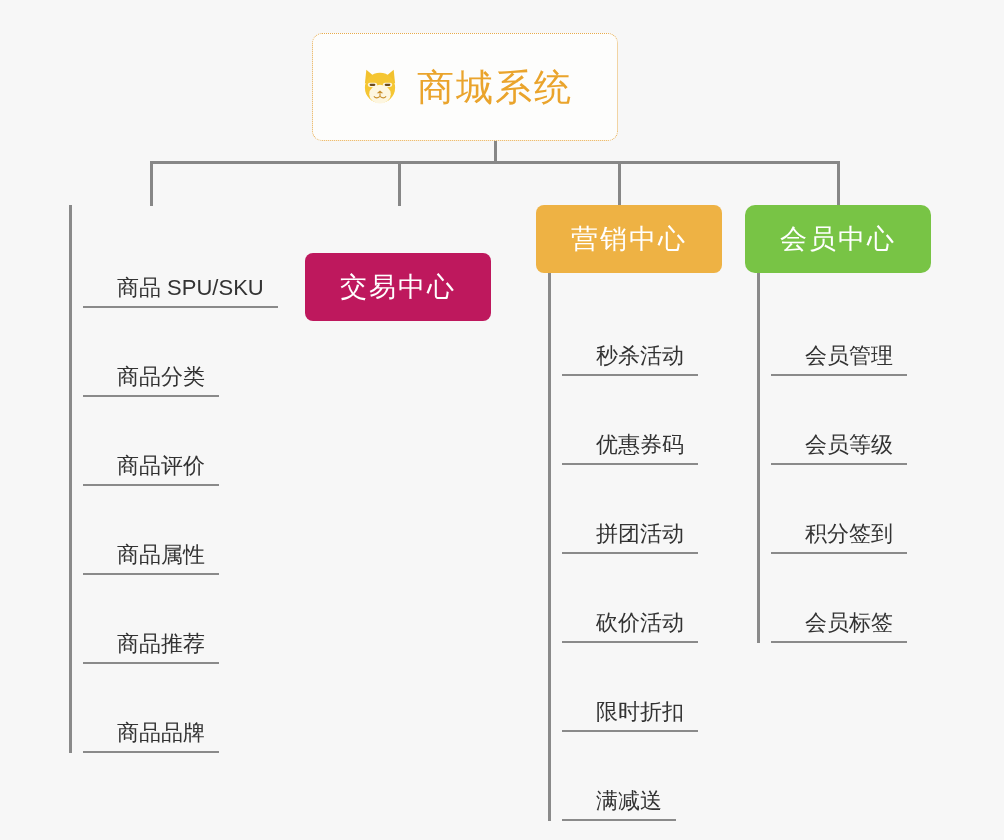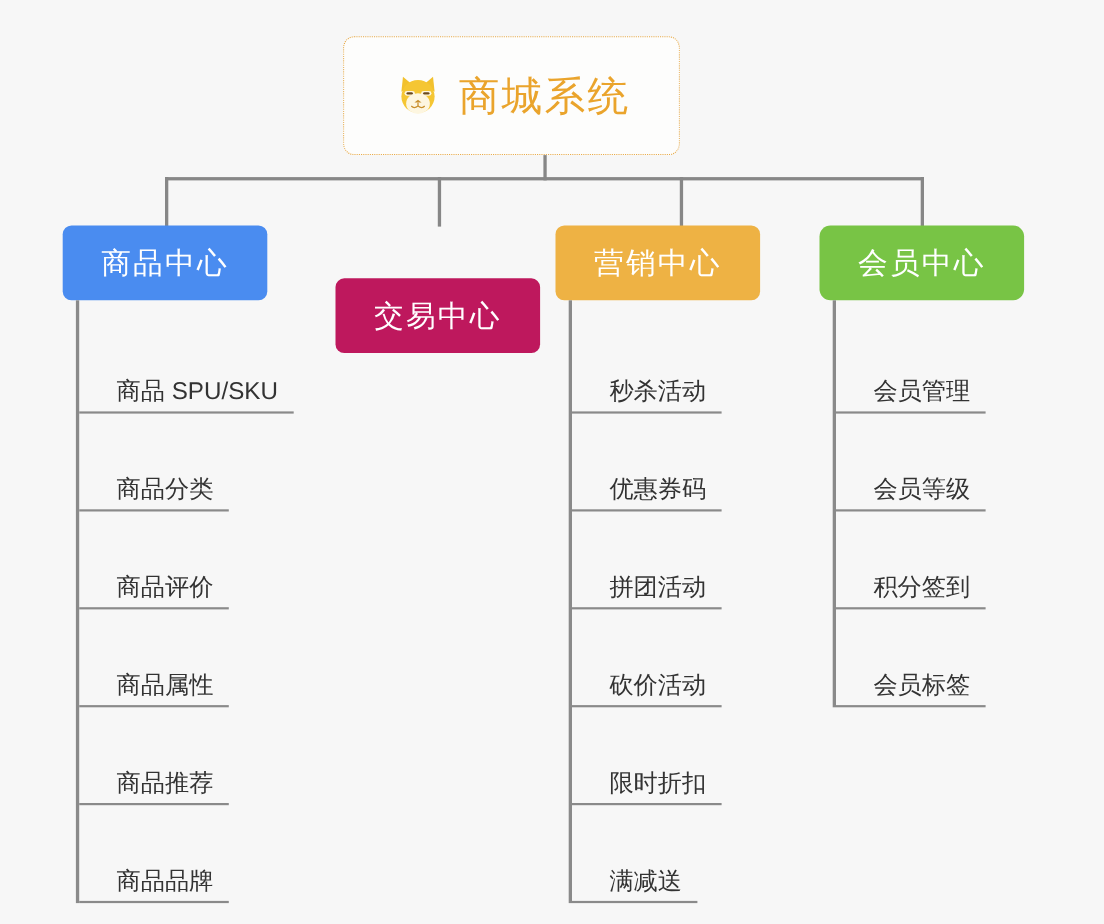--- a/index.html
+++ b/index.html
@@ -95,20 +95,21 @@
   .cat-orange { background: #eeb244; }
   .cat-green  { background: #78c445; }
 
   
   .leaf-list {
     position: relative;
     margin-top: 0;
     padding-top: 14px;
     border-left: 3px solid #8a8a8a;
     margin-left: 12px;
+    padding-left: 11px;
   }
   .leaf-item {
     height: 89px;
     box-sizing: border-box;
     position: relative;
     display: flex;
     align-items: flex-end;
   }
   .leaf-label {
     display: inline-block;
@@ -116,21 +117,21 @@
     color: #333333;
     white-space: nowrap;
     padding: 0 14px 6px 34px;
     border-bottom: 2px solid #8a8a8a;
     line-height: 1.15;
   }
 
   
   .branch-1 { left:  57px; }
   .branch-2 { left: 305px; }
-  .branch-3 { left: 505px; }
+  .branch-3 { left: 536px; }
   .branch-4 { left: 745px; }
   .branch-1 .cat-box { width: 186px; }
   .branch-2 .cat-box { width: 186px; }
   .branch-3 .cat-box { width: 186px; }
   .branch-4 .cat-box { width: 186px; border-radius: 10px; }
 </style>
 </head>
 <body>
 
 <div id="mindmap">
@@ -162,23 +163,20 @@
   </div>
 
   <div class="conn conn-stem"></div>
   <div class="conn conn-bus"></div>
   <div class="conn conn-drop" style="left:150px"></div>
   <div class="conn conn-drop" style="left:398px"></div>
   <div class="conn conn-drop" style="left:618px"></div>
   <div class="conn conn-drop" style="left:837px"></div>
 
   <div class="branch branch-1">
-    <div class="cat-box cat-blue">
-      <span>商品中心</span>
-    </div>
     <div class="leaf-list">
       <div class="leaf-item">
           <span class="leaf-label">商品 SPU/SKU</span>
         </div>
       <div class="leaf-item">
           <span class="leaf-label">商品分类</span>
         </div>
       <div class="leaf-item">
           <span class="leaf-label">商品评价</span>
         </div>

